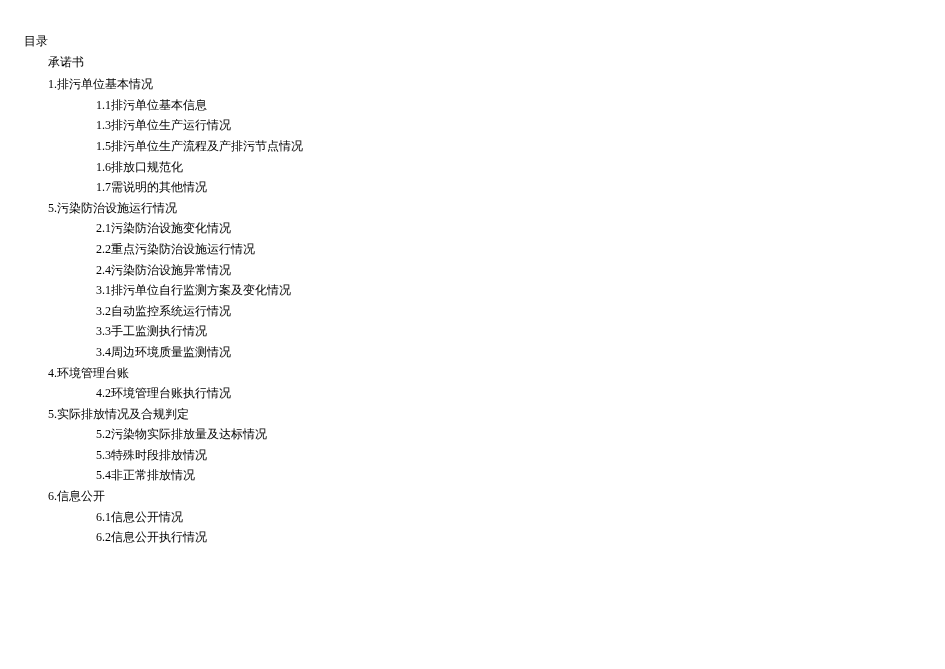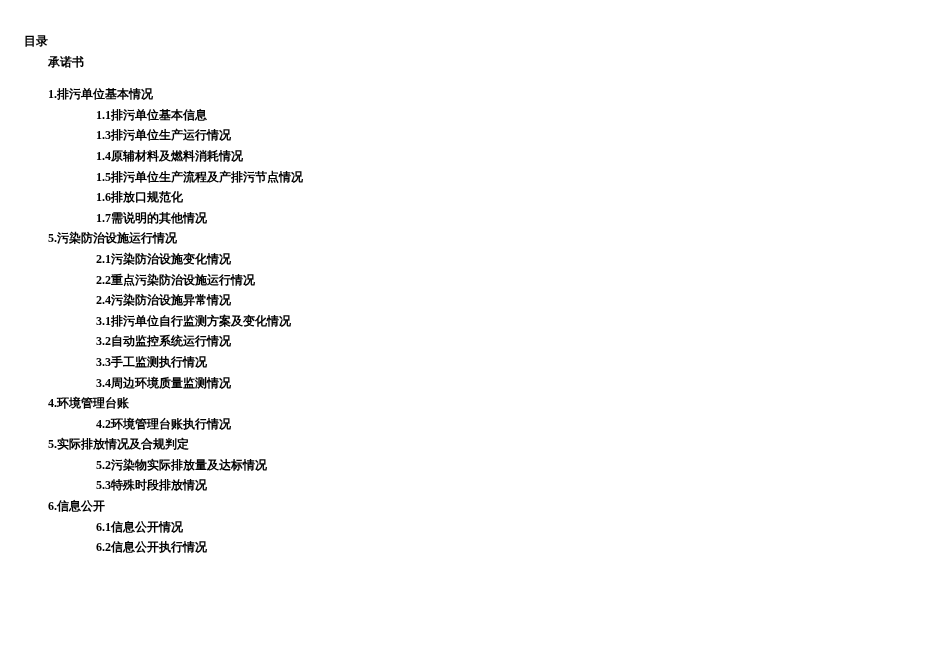--- a/index.html
+++ b/index.html
@@ -1,35 +1,34 @@
 <!DOCTYPE html>
 <html><head>
   <meta charset="utf-8">
   <style>
     * {
       margin: 0;
       padding: 0;
       box-sizing: border-box;
-      font-weight: bold;
     }
     body {
       font-family: "SimSun", "宋体", serif;
       font-size: 12px;
       color: #000;
       background: #fff;
       padding: 32px 20px 20px 24px;
       line-height: 1.55;
       width: 945px;
     }
     .toc-title {
       margin-bottom: 2px;
     }
     .level-pledge {
       padding-left: 24px;
-      margin-bottom: 14px;
+      margin-bottom: 4px;
     }
     .level-section {
       padding-left: 24px;
       margin-bottom: 2px;
     }
     .level-sub {
       padding-left: 72px;
       margin-bottom: 2px;
     }
     .entry {
@@ -44,34 +43,34 @@
 </head>
 <body>
 
 <div id="toc-root">
   <div class="toc-title entry">目录</div>
   <a href="#" class="level-pledge entry">承诺书</a>
   <div id="sections-container">
       <a href="#" class="level-section entry">1.排污单位基本情况</a>
       <a href="#" class="level-sub entry">1.1排污单位基本信息</a>
       <a href="#" class="level-sub entry">1.3排污单位生产运行情况</a>
-      <a href="#" class="level-sub entry">1.4原辅材料及燃料消耗情况</a>
       <a href="#" class="level-sub entry">1.5排污单位生产流程及产排污节点情况</a>
       <a href="#" class="level-sub entry">1.6排放口规范化</a>
       <a href="#" class="level-sub entry">1.7需说明的其他情况</a>
       <a href="#" class="level-section entry">5.污染防治设施运行情况</a>
       <a href="#" class="level-sub entry">2.1污染防治设施变化情况</a>
       <a href="#" class="level-sub entry">2.2重点污染防治设施运行情况</a>
       <a href="#" class="level-sub entry">2.4污染防治设施异常情况</a>
       <a href="#" class="level-sub entry">3.1排污单位自行监测方案及变化情况</a>
       <a href="#" class="level-sub entry">3.2自动监控系统运行情况</a>
       <a href="#" class="level-sub entry">3.3手工监测执行情况</a>
       <a href="#" class="level-sub entry">3.4周边环境质量监测情况</a>
       <a href="#" class="level-section entry">4.环境管理台账</a>
       <a href="#" class="level-sub entry">4.2环境管理台账执行情况</a>
       <a href="#" class="level-section entry">5.实际排放情况及合规判定</a>
       <a href="#" class="level-sub entry">5.2污染物实际排放量及达标情况</a>
       <a href="#" class="level-sub entry">5.3特殊时段排放情况</a>
+      <a href="#" class="level-sub entry">5.4非正常排放情况</a>
       <a href="#" class="level-section entry">6.信息公开</a>
       <a href="#" class="level-sub entry">6.1信息公开情况</a>
       <a href="#" class="level-sub entry">6.2信息公开执行情况</a>
     </div>
 </div>
 
 </body></html>

